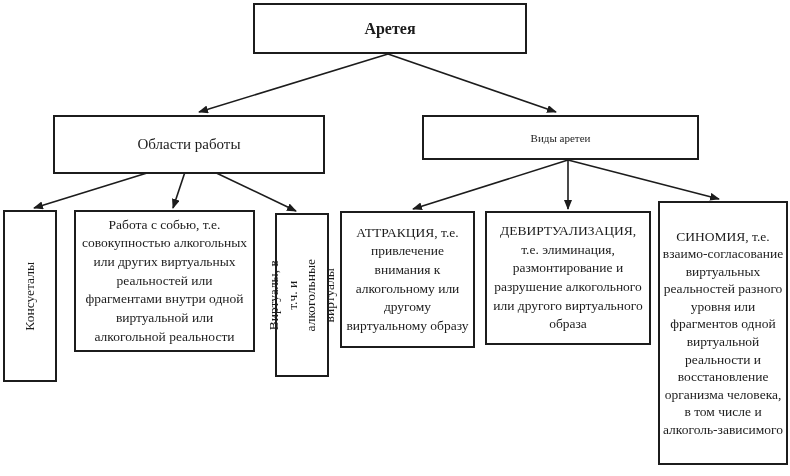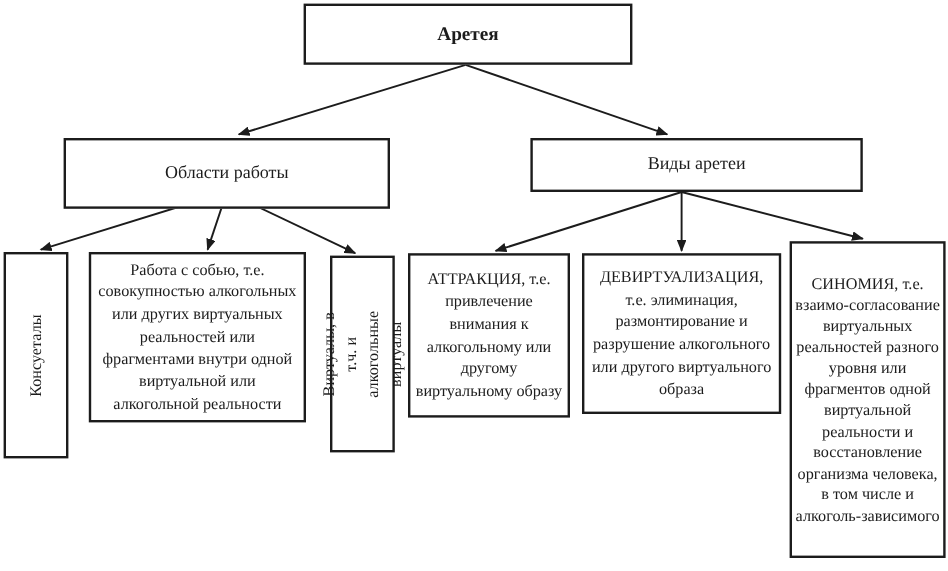--- a/index.html
+++ b/index.html
@@ -32,21 +32,21 @@
     align-items: center;
     justify-content: center;
     text-align: center;
   }
   .root-box {
     left: 253px; top: 3px; width: 274px; height: 51px;
     font-weight: bold;
     font-size: 16px;
   }
   .branch-left  { left: 53px;  top: 115px; width: 272px; height: 59px; font-size: 15px; }
-  .branch-right { left: 442px; top: 115px; width: 277px; height: 45px; font-size: 15px; }
+  .branch-right { left: 422px; top: 115px; width: 277px; height: 45px; font-size: 11px; }
 
   .leaf { font-size: 13.5px; line-height: 1.38; padding: 2px 3px; }
 
   .leaf-konsuetaly { left: 3px;   top: 210px; width: 54px;  height: 172px; }
   .leaf-rabota     { left: 74px;  top: 210px; width: 181px; height: 142px; }
   .leaf-virtualy   { left: 275px; top: 213px; width: 54px;  height: 164px; }
   .leaf-attr       { left: 340px; top: 211px; width: 135px; height: 137px; }
   .leaf-devirt     { left: 485px; top: 211px; width: 166px; height: 134px; }
   .leaf-sinomiya   { left: 658px; top: 201px; width: 130px; height: 264px;
                      line-height: 1.3; padding: 1px 2px; }

